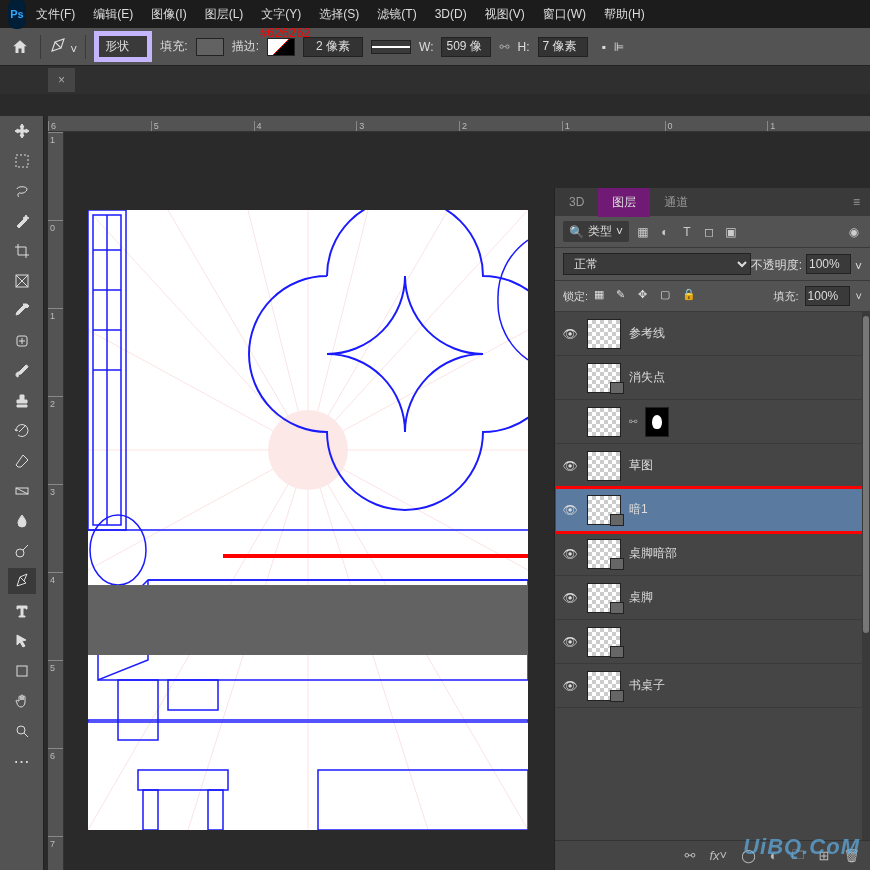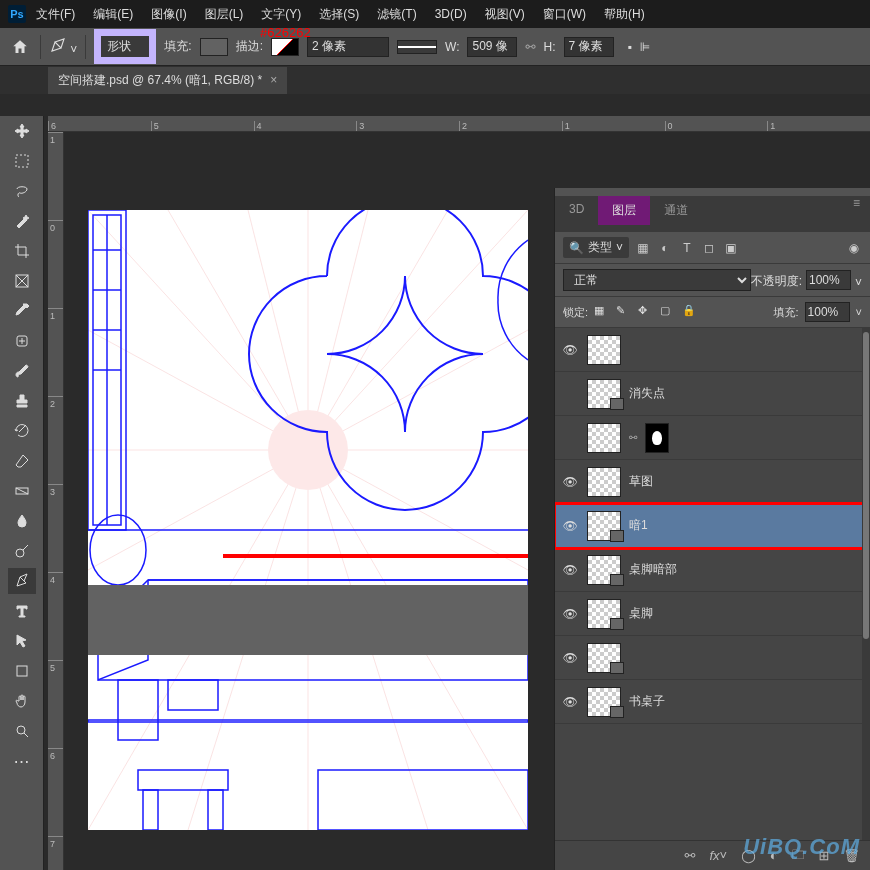--- a/index.html
+++ b/index.html
@@ -1,27 +1,27 @@
 <!DOCTYPE html>
 <html><head>
 <meta charset="utf-8">
 <style>
 * { margin: 0; padding: 0; box-sizing: border-box; font-family: "Microsoft YaHei", Arial, sans-serif; }
 body { background: #2a2a2a; width: 870px; height: 870px; overflow: hidden; position: relative; }
 
 .titlebar { height: 28px; background: #1c1c1c; display: flex; align-items: center; padding: 0 8px; color: #ddd; font-size: 12px; }
-.titlebar .ps-icon { width: 18px; height: 18px; background: #001e36; color: #31a8ff; display: flex; align-items: center; justify-content: center; font-weight: bold; font-size: 11px; margin-right: 10px; border-radius: 2px; }
+.titlebar .ps-icon { width: 18px; height: 30px; background: #001e36; color: #31a8ff; display: flex; align-items: center; justify-content: center; font-weight: bold; font-size: 11px; margin-right: 10px; border-radius: 8px; }
 .titlebar span { margin-right: 18px; cursor: pointer; }
 
 .annotation { position: absolute; top: 25px; left: 260px; color: #ff0000; font-size: 13px; font-weight: normal; z-index: 100; }
 
 .optbar { height: 38px; background: #535353; display: flex; align-items: center; padding: 0 8px; border-bottom: 1px solid #222; color: #ddd; font-size: 12px; gap: 8px; }
 .optbar .home { width: 24px; height: 24px; display: flex; align-items: center; justify-content: center; }
 .optbar .sep { width: 1px; height: 24px; background: #3a3a3a; }
-.optbar select, .optbar .dropdown { background: #3a3a3a; color: #ddd; border: 7px solid #c4b5fd; padding: 2px 18px 2px 6px; font-size: 12px; position: relative; }
+.optbar select, .optbar .dropdown { background: #3a3a3a; color: #ddd; border: 5px solid #c4b5fd; padding: 2px 18px 2px 6px; font-size: 12px; position: relative; }
 .optbar .swatch { width: 28px; height: 18px; background: #626262; border: 1px solid #222; }
 .optbar .swatch.stroke { background: linear-gradient(135deg, #fff 48%, red 48%, red 52%, #000 52%); }
 .optbar input { background: #333; color: #ddd; border: 1px solid #222; width: 50px; padding: 2px 4px; font-size: 12px; }
 .optbar .line-prev { width: 40px; height: 14px; background: #3a3a3a; border: 1px solid #222; display: flex; align-items: center; }
 .optbar .line-prev::after { content: ""; width: 100%; height: 2px; background: #fff; }
 .optbar .chain { color: #aaa; }
 
 .tabbar { height: 28px; background: #2f2f2f; display: flex; align-items: center; padding-left: 48px; color: #ddd; font-size: 12px; }
 .tabbar .tab { background: #454545; padding: 5px 10px; display: flex; align-items: center; gap: 8px; }
 .tabbar .close { color: #aaa; cursor: pointer; }
@@ -35,21 +35,21 @@
 .toolbox .tool { width: 28px; height: 26px; margin: 2px auto; display: flex; align-items: center; justify-content: center; color: #ddd; cursor: pointer; }
 .toolbox .tool.active { background: #3a3a3a; }
 .toolbox svg { width: 16px; height: 16px; fill: #ddd; stroke: #ddd; }
 
 .canvas-area { position: absolute; top: 132px; left: 64px; right: 0; bottom: 0; background: #2a2a2a; overflow: hidden; }
 .canvas { position: absolute; top: 78px; left: 24px; width: 440px; height: 620px; background: #fff; }
 
 .canvas svg { width: 100%; height: 100%; }
 
 .panels { position: absolute; top: 188px; right: 0; width: 316px; bottom: 0; background: #535353; border-left: 1px solid #222; color: #ddd; font-size: 12px; display: flex; flex-direction: column; }
-.panel-tabs { display: flex; height: 36px; background: #3a3a3a; align-items: flex-start; margin-top: 8px; }
+.panel-tabs { display: flex; height: 28px; background: #3a3a3a; align-items: center; }
 .panel-tabs span { padding: 6px 14px; cursor: pointer; color: #999; }
 .panel-tabs span.active { background: #701a75; color: #ddd; }
 .panel-tabs .menu { margin-left: auto; padding: 0 10px; }
 
 .filter-row { display: flex; align-items: center; padding: 5px 8px; gap: 6px; border-bottom: 1px solid #3a3a3a; }
 .filter-row .search { background: #3a3a3a; padding: 2px 6px; border-radius: 2px; display:flex; align-items:center; gap:4px; }
 .filter-row .ficon { width: 16px; height: 16px; color: #ccc; display: flex; align-items: center; justify-content: center; }
 
 .blend-row { display: flex; align-items: center; padding: 5px 8px; border-bottom: 1px solid #3a3a3a; }
 .blend-row select { background: #3a3a3a; color: #ddd; border: 1px solid #222; padding: 2px 6px; font-size: 12px; flex: 1; }
@@ -109,34 +109,33 @@
     <svg viewBox="0 0 24 24" width="18" height="18">
         <path fill="none" stroke="#ddd" stroke-width="1.5" d="M4 20l4-12 8 8-12 4zm4-12L20 4l-4 12"></path>
       </svg> ˅
   </div>
   <div class="sep"></div>
   <div class="dropdown">形状</div>
   <span>填充:</span>
   <div class="swatch"></div>
   <span>描边:</span>
   <div class="swatch stroke"></div>
-  <input style="width: 82px;" value="2 像素">
+  <input style="width: 60px; text-align: center;" value="2 像素">
   <div class="line-prev"></div>
   <span>W:</span>
   <input value="509 像" style="">
   <span class="chain">⚯</span>
   <span>H:</span>
   <input value="7 像素" style="">
   <div style="margin-left:6px">▪</div>
   <div>⊫</div>
 </div>
 
 <div class="tabbar">
   <div class="tab">
-    <span>空间搭建.psd @ 67.4% (暗1, RGB/8) *</span>
     <span class="close">×</span>
   </div>
 </div>
 
 <div class="ruler-h">
   <span>6</span>
     <span>5</span>
     <span>4</span>
     <span>3</span>
     <span>2</span>
@@ -359,20 +358,21 @@
     <span class="licon">🔒</span>
     <span style="margin-left:auto">填充:</span>
     <input style="width: 45px; background: rgb(58, 58, 58); color: rgb(221, 221, 221); border: 1px solid rgb(34, 34, 34); padding: 2px; font-size: 12px;" value="100%">
     <span>˅</span>
   </div>
   <div class="layers" id="layers-list">
     <div class="scrollbar-v"></div>
   <div class="layer">
     <div class="eye">👁</div>
     <div class="thumb checker"></div>
+    <div class="lname">参考线</div>
       </div>
       <div class="layer">
     <div class="eye"></div>
     <div class="thumb checker">
           <div class="vec"></div>
         </div>
     <div class="lname">消失点</div>
       </div>
       <div class="layer">
     <div class="eye"></div>

